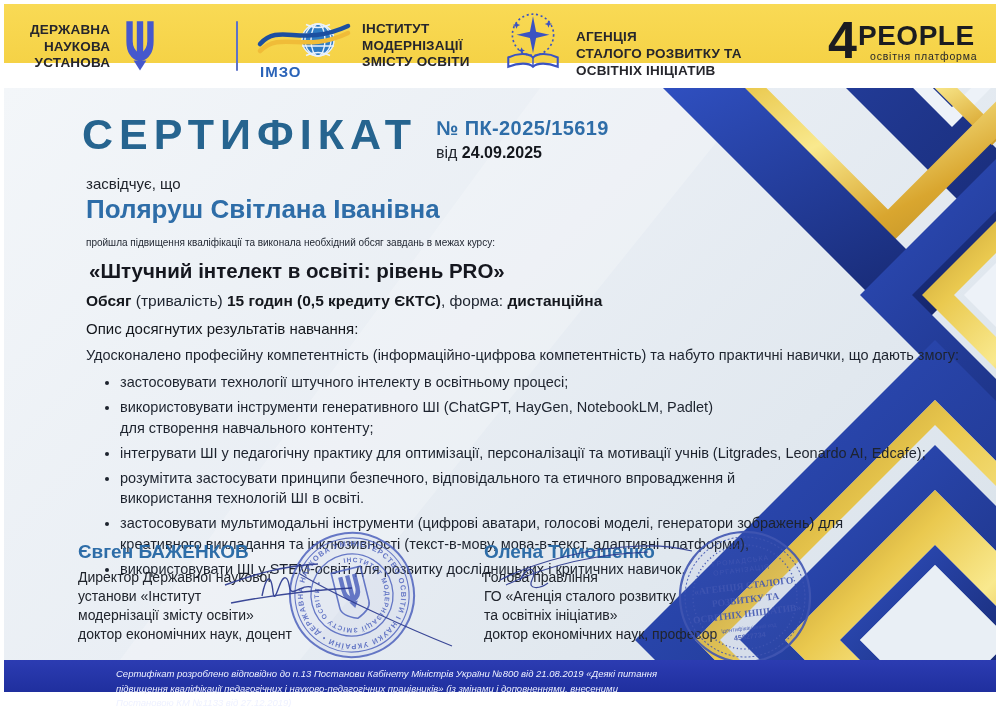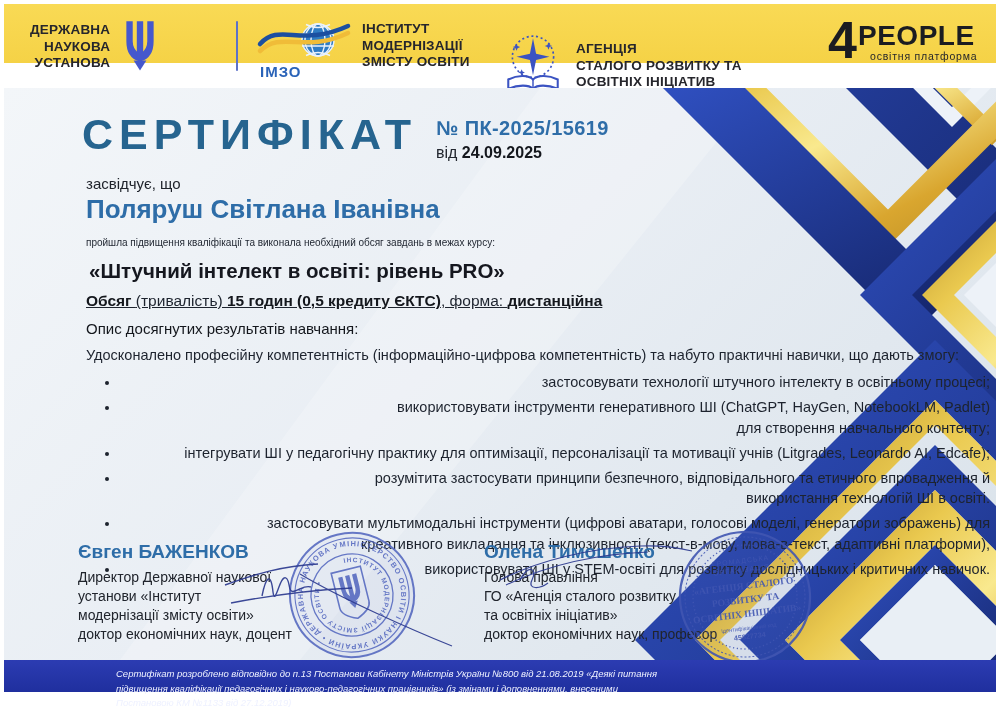--- a/index.html
+++ b/index.html
@@ -7,21 +7,21 @@
         font-family:"Liberation Sans","DejaVu Sans",sans-serif;}
   
   .header{position:absolute;left:4px;top:4px;right:4px;height:59px;
           background:linear-gradient(180deg,#f9da55,#f5d246);}
   .hgroup{position:absolute;display:flex;align-items:center;gap:10px;}
   .hlines{font-weight:700;font-size:13.5px;line-height:1.25;color:#26262c;letter-spacing:.2px;}
   .hlines.right{text-align:right;}
   .g1{left:26px;top:13px;}
   .hdivider{position:absolute;left:232px;top:17px;width:2px;height:50px;background:#5d72c8;border-radius:1px;}
   .g2{left:252px;top:8px;}
-  .g3{left:496px;top:26px;}
+  .g3{left:496px;top:4px;align-items:flex-end;}
   .g4{left:824px;top:14px;}
   .imzo-col{position:relative;width:96px;height:68px;text-align:center;}
   .imzo-abbr{position:absolute;left:4px;bottom:0;font-weight:800;font-size:15px;color:#2a63b8;letter-spacing:1px;}
   .brand{position:relative;width:160px;height:56px;color:#1b1c21;}
   .brand-num{position:absolute;left:0;top:-4px;font-size:52px;font-weight:800;line-height:1;}
   .brand-word{position:absolute;left:30px;top:2px;font-size:28px;font-weight:800;letter-spacing:.5px;}
   .brand-tag{position:absolute;left:42px;top:32px;font-size:10.5px;letter-spacing:.8px;color:#25262b;}
   
   .body{position:absolute;left:4px;top:88px;right:4px;height:572px;overflow:hidden;
         background:linear-gradient(135deg,#f3f6f9 0%,#e9eef4 45%,#d9e2ea 100%);}
@@ -31,25 +31,25 @@
   .abs{position:absolute;}
   .title{left:46px;top:22px;font-size:43px;font-weight:700;color:#26648f;letter-spacing:6px;}
   .numblock{left:400px;top:29px;}
   .numline{font-size:20px;font-weight:700;color:#2e6da8;letter-spacing:.4px;}
   .dateline{font-size:16px;color:#23272f;margin-top:4px;}
   .dateline .date{font-weight:700;color:#14171d;}
   .attests{left:50px;top:87px;font-size:15px;color:#20242c;}
   .name{left:50px;top:106px;font-size:26px;font-weight:700;color:#2e6da8;}
   .completion{left:50px;top:149px;font-size:10px;color:#1d232e;}
   .course{left:53px;top:171px;font-size:20.5px;font-weight:700;color:#15171f;}
-  .volume{left:50px;top:204px;font-size:15.5px;color:#1d232e;text-decoration:underline;}
+  .volume{left:50px;top:204px;font-size:15.5px;color:#1d232e;}
   .volume .b{font-weight:700;color:#14171d;}
   .results-heading{left:50px;top:232px;font-size:15px;font-weight:400;color:#14171d;}
   .intro{left:50px;top:259px;font-size:14.5px;color:#1d232e;}
-  .bullets{left:66px;top:284px;width:870px;margin:0;padding:0 0 0 18px;font-size:14.5px;color:#1d232e;text-align:right;}
+  .bullets{left:66px;top:284px;width:870px;margin:0;padding:0 0 0 18px;font-size:14.5px;color:#1d232e;}
   .bullets li{margin:0 0 4.5px 0;line-height:1.42;white-space:pre-line;}
   .sig{width:400px;}
   .sig-left{left:42px;top:453px;}
   .sig-right{left:448px;top:453px;}
   .sig-name{font-size:19px;font-weight:700;color:#2e6da8;margin:0 0 5px 0;}
   .sig-details{font-size:14px;color:#20242c;line-height:1.36;white-space:pre-line;margin:0;}
   
   .footer{position:absolute;left:4px;right:4px;top:660px;height:32px;
           background:linear-gradient(180deg,#2c3cb2 0%,#1f2f9e 100%);font-style:italic;}
   .footer p{margin:0;padding:7px 0 0 112px;width:548px;font-size:9.5px;line-height:1.55;color:#eef1ff;}

